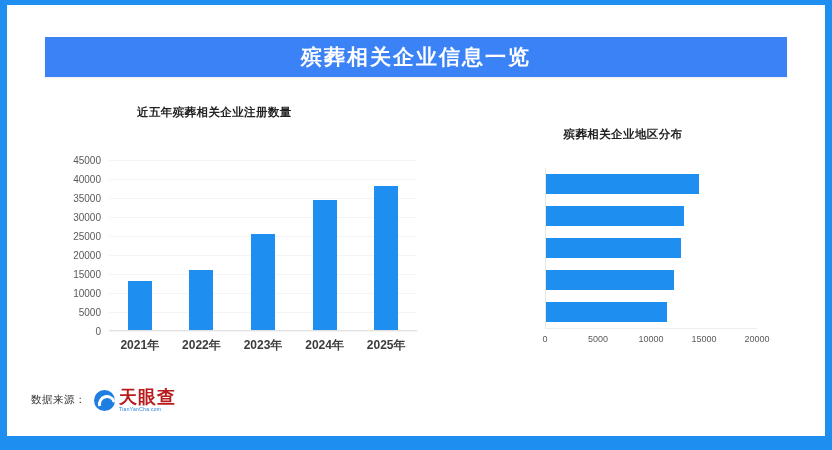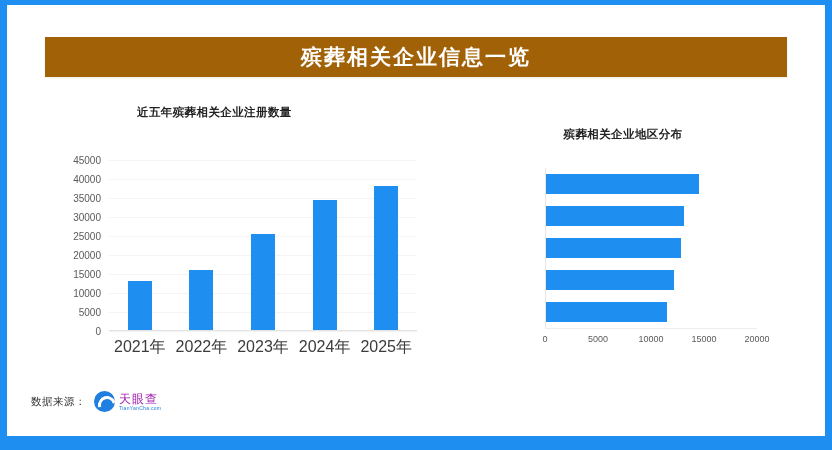--- a/index.html
+++ b/index.html
@@ -18,21 +18,21 @@
     border-right:7px solid #1e8ff0;
     border-top:5px solid #1e8ff0;
     border-bottom:14px solid #1e8ff0;
   }
   .inner{position:relative;width:100%;height:100%;background:#fff;}
 
   
   .title-banner{
     position:absolute;left:38px;top:32px;
     width:742px;height:40px;
-    background:#a16207;
+    background:#3b82f6;
     display:flex;align-items:center;justify-content:center;
     box-shadow:0 1px 2px rgba(0,0,0,.08);
   }
   .title-banner span{
     color:#ffffff;
     font-size:21px;
     font-weight:bold;
     letter-spacing:2px;
   }
 
@@ -93,21 +93,21 @@
   .col-bar{
     width:24px;
     background:#1e8ff0;
   }
   .x-labels{
     position:absolute;left:58px;top:185px;width:308px;
     display:flex;justify-content:space-around;
   }
   .x-label{
     width:20%;text-align:center;
-    font-size:16px;color:#3c3c3c;
+    font-size:12px;color:#3c3c3c;font-weight:bold;
   }
 
   
   .bar-chart{
     position:relative;
     margin-top:26px;margin-left:14px;
     width:350px;height:195px;
   }
   .bar-cat-axis{
     position:absolute;left:0;top:0;width:70px;height:160px;
@@ -155,21 +155,21 @@
     flex:0 0 auto;
   }
   .tyc-mark::after{
     content:"";position:absolute;
     left:4px;top:5px;width:12px;height:12px;
     border:3px solid #fff;border-radius:50%;
     border-right-color:transparent;border-bottom-color:transparent;
     transform:rotate(30deg);
   }
   .tyc-text{display:flex;flex-direction:column;line-height:1;}
-  .tyc-cn{font-size:12px;font-weight:normal;color:#a21caf;letter-spacing:1px;}
+  .tyc-cn{font-size:18px;font-weight:bold;color:#b91c1c;letter-spacing:1px;}
   .tyc-en{font-size:5px;color:#1e7fe0;letter-spacing:.3px;margin-top:1px;}
 
   .institute{
     position:absolute;right:34px;bottom:16px;
     display:flex;flex-direction:column;align-items:center;gap:3px;
   }
   .inst-mark{
     width:30px;height:30px;border-radius:50%;
     background:#1b3f7a;position:relative;overflow:hidden;
   }

